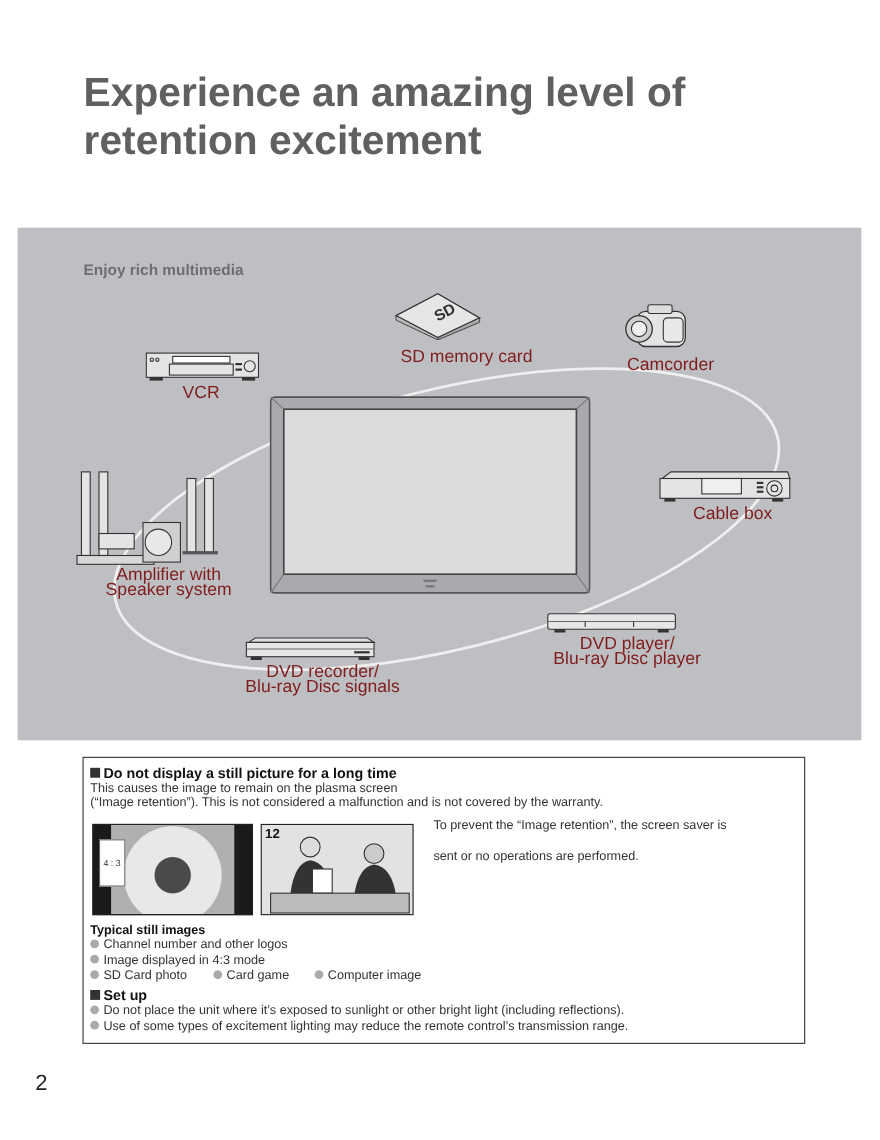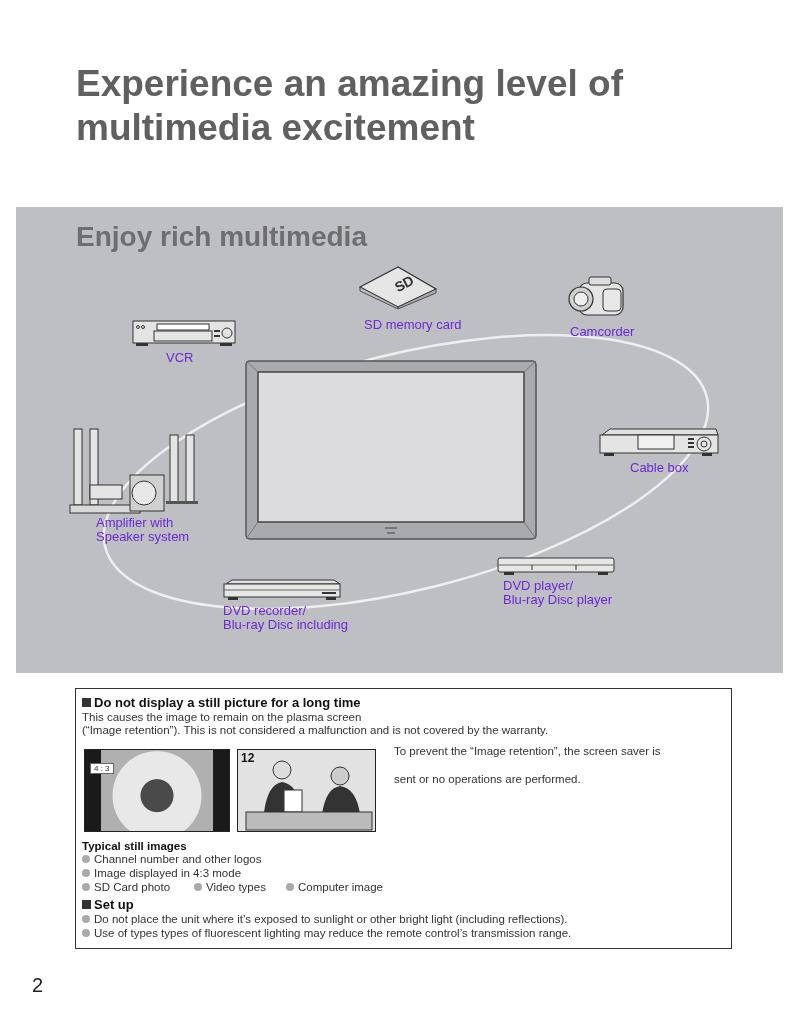--- a/index.html
+++ b/index.html
@@ -1,37 +1,37 @@
 <!DOCTYPE html>
 <html><head>
   <meta charset="utf-8">
   <style>
     * { margin:0; padding:0; box-sizing:border-box; }
     body { width:800px; height:1036px; background:#ffffff; position:relative; overflow:hidden;
            font-family:"Liberation Sans", sans-serif; color:#222; }
     .title { position:absolute; left:76px; top:62px; font-size:37px; line-height:44px; color:#606060; font-weight:bold; }
     .panel { position:absolute; left:16px; top:207px; width:767px; height:466px; background:#bebfc2; }
-    .panel-title { position:absolute; left:60px; top:14px; font-size:28px; font-weight:bold; color:#6e6e70; }
-    .lbl { position:absolute; font-size:13px; color:#6d28d9; text-align:left; line-height:14px; white-space:nowrap; }
+    .panel-title { position:absolute; left:60px; top:30px; font-size:14px; font-weight:bold; color:#6e6e70; }
+    .lbl { position:absolute; font-size:16px; color:#7f1d1d; text-align:center; line-height:14px; white-space:nowrap; }
     .device { position:absolute; }
     svg { display:block; }
     .box { position:absolute; left:75px; top:688px; width:657px; height:261px; border:1px solid #333; background:#fff; }
     .sec-h { position:absolute; font-size:13px; font-weight:bold; color:#111;text-align:center; }
     .sq { display:inline-block; width:9px; height:9px; background:#333; margin-right:3px; vertical-align:0px; }
     .txt { position:absolute; font-size:11.5px; color:#333; line-height:13px; white-space:nowrap; }
     .bullet { display:inline-block; width:8px; height:8px; border-radius:50%; background:#aaa; margin-right:4px; vertical-align:0px; }
     .thumb { position:absolute; border:1px solid #222; overflow:hidden;text-align:right; }
     .pageno { position:absolute; left:32px; top:974px; font-size:20px; color:#222; }
   </style>
 </head>
 <body>
 
 <div class="title">
   <div>Experience an amazing level of</div>
-  <div>multimedia excitement</div>
+  <div>retention excitement</div>
 </div>
 
 <div class="panel">
   <div class="panel-title">Enjoy rich multimedia</div>
 
   <svg class="device" style="left:0;top:0" width="767" height="466">
     <ellipse cx="390" cy="265" rx="310" ry="118" transform="rotate(-14 390 265)" fill="none" stroke="#f4f4f4" stroke-width="2.5" opacity="0.9"></ellipse>
   </svg>
 
   <svg class="device" style="left:229px;top:153px" width="292" height="180">
@@ -109,21 +109,21 @@
   <svg class="device" style="left:206px;top:372px" width="120" height="22">
     <polygon points="4,5 10,1 112,1 118,5" fill="#e0e0e0" stroke="#333"></polygon>
     <rect x="2" y="5" width="116" height="13" fill="#e6e6e6" stroke="#333"></rect>
     <line x1="2" y1="11" x2="118" y2="11" stroke="#666"></line>
     <rect x="100" y="13" width="14" height="2" fill="#333"></rect>
     <rect x="6" y="18" width="10" height="3" fill="#333"></rect>
       <rect x="104" y="18" width="10" height="3" fill="#333"></rect>
   </svg>
   <div class="lbl" style="left:207px;top:397px">
     <div>DVD recorder/</div>
-    <div>Blu-ray Disc including</div>
+    <div>Blu-ray Disc signals</div>
   </div>
 
   <svg class="device" style="left:480px;top:349px" width="120" height="20">
     <rect x="2" y="2" width="116" height="14" rx="2" fill="#e6e6e6" stroke="#333"></rect>
     <line x1="2" y1="9" x2="118" y2="9" stroke="#666"></line>
     <line x1="36" y1="9" x2="36" y2="14" stroke="#333"></line>
       <line x1="80" y1="9" x2="80" y2="14" stroke="#333"></line>
     <rect x="8" y="16" width="10" height="3" fill="#333"></rect>
       <rect x="102" y="16" width="10" height="3" fill="#333"></rect>
   </svg>
@@ -135,44 +135,44 @@
 
 <div class="box">
   <div class="sec-h" style="left:6px;top:6px">
     <span class="sq"></span><span>Do not display a still picture for a long time</span>
   </div>
   <div class="txt" style="left:6px;top:22px">This causes the image to remain on the plasma screen</div>
   <div class="txt" style="left:6px;top:35px">(“Image retention”). This is not considered a malfunction and is not covered by the warranty.</div>
 
   <div class="thumb" style="left:8px;top:60px;width:146px;height:83px;background:#1a1a1a">
     <div style="position:absolute;left:16px;top:0;width:112px;height:83px;background:radial-gradient(circle at 50% 55%, #4a4a4a 0 16px, #e8e8e8 17px 44px, #b0b0b0 45px);"></div>
-    <div style="position:absolute;left:5px;top:13px;font-size:8px;background:#fff;color:#333;padding:0 3px;border:1px solid #666">4 : 3</div>
+    <div style="position:absolute;left:5px;top:13px;font-size:8px;background:#fff;color:#333;padding:16px 3px;border:1px solid #666">4 : 3</div>
   </div>
   <div class="thumb" style="left:161px;top:60px;width:139px;height:83px;background:#e2e2e2">
     <div style="position:absolute;left:3px;top:1px;font-size:12px;font-weight:bold;color:#111">12</div>
     <svg style="position:absolute;left:0;top:0" width="139" height="83">
       <circle cx="44" cy="20" r="9" fill="#ddd" stroke="#333"></circle>
       <path d="M26 62 Q30 34 44 32 Q60 34 64 62 Z" fill="#333"></path>
       <rect x="46" y="40" width="18" height="22" fill="#fff" stroke="#333"></rect>
       <circle cx="102" cy="26" r="9" fill="#ccc" stroke="#333"></circle>
       <path d="M84 64 Q88 38 102 36 Q118 38 122 64 Z" fill="#333"></path>
       <rect x="8" y="62" width="126" height="18" fill="#bbb" stroke="#333"></rect>
     </svg>
   </div>
 
   <div class="txt" style="left:318px;top:56px">To prevent the “Image retention”, the screen saver is</div>
   <div class="txt" style="left:318px;top:84px">sent or no operations are performed.</div>
 
   <div class="txt" style="left:6px;top:151px;font-weight:bold;color:#111">Typical still images</div>
   <div class="txt" style="left:6px;top:164px"><span class="bullet"></span><span>Channel number and other logos</span></div>
   <div class="txt" style="left:6px;top:178px"><span class="bullet"></span><span>Image displayed in 4:3 mode</span></div>
   <div class="txt" style="left:6px;top:192px"><span class="bullet"></span><span>SD Card photo</span></div>
-  <div class="txt" style="left:118px;top:192px"><span class="bullet"></span><span>Video types</span></div>
+  <div class="txt" style="left:118px;top:192px"><span class="bullet"></span><span>Card game</span></div>
   <div class="txt" style="left:210px;top:192px"><span class="bullet"></span><span>Computer image</span></div>
 
   <div class="sec-h" style="left:6px;top:208px">
     <span class="sq"></span><span>Set up</span>
   </div>
   <div class="txt" style="left:6px;top:224px"><span class="bullet"></span><span>Do not place the unit where it’s exposed to sunlight or other bright light (including reflections).</span></div>
-  <div class="txt" style="left:6px;top:238px"><span class="bullet"></span><span>Use of types types of fluorescent lighting may reduce the remote control’s transmission range.</span></div>
+  <div class="txt" style="left:6px;top:238px"><span class="bullet"></span><span>Use of some types of excitement lighting may reduce the remote control’s transmission range.</span></div>
 </div>
 
 <div class="pageno">2</div>
 
 </body></html>

